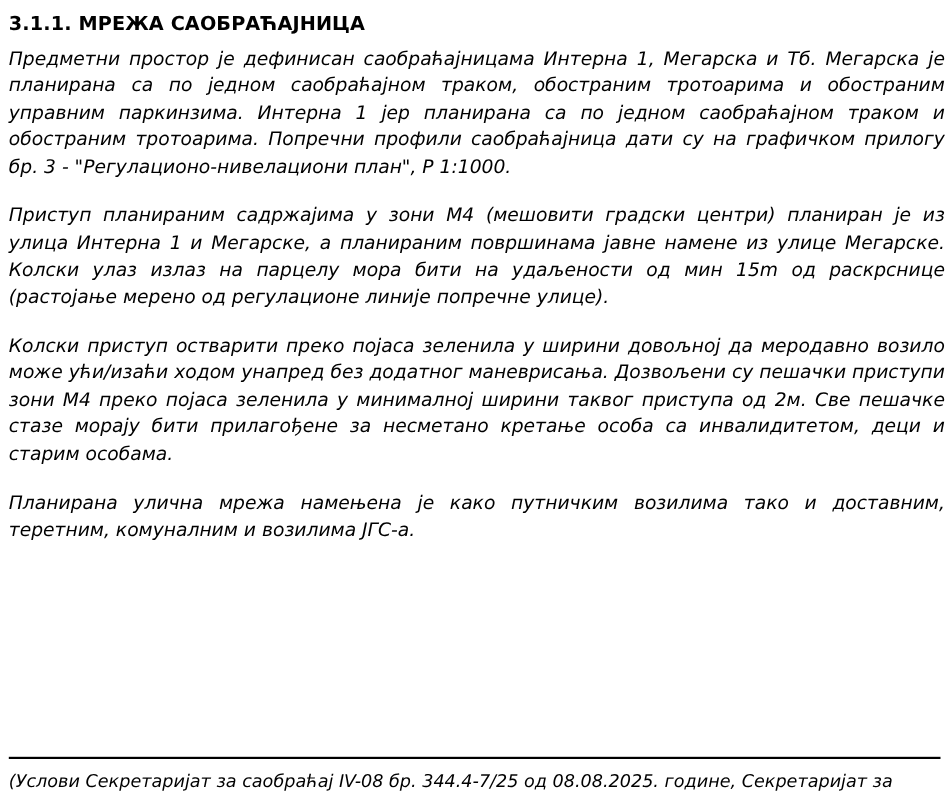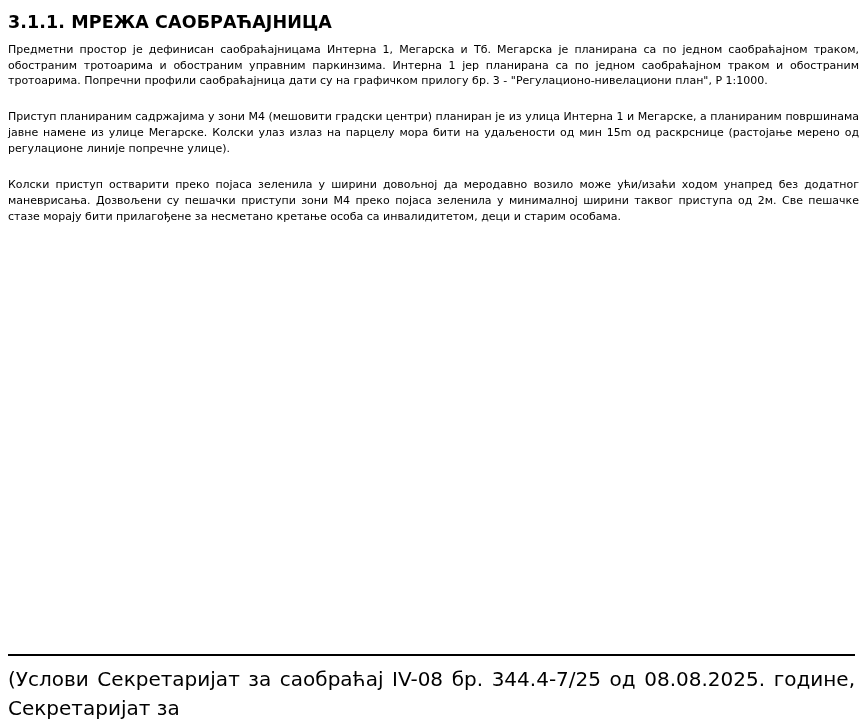--- a/index.html
+++ b/index.html
@@ -23,44 +23,46 @@
   }
   .section-heading {
     font-size: 17.5px;
     font-weight: bold;
     line-height: 1.18;
     letter-spacing: 0.1px;
     margin: 6px 0 9px 0;
     text-align: left;
   }
   .body-par {
-    font-size: 11px;
+    font-size: 17px;
     line-height: 1.445;
     text-align: justify;
     text-justify: inter-word;
     margin: 0 0 20px 0;
     word-spacing: 0px;
+    font-style: italic;
   }
   .body-par:last-of-type {
     margin-bottom: 0;
   }
   .footnote-block {
     position: absolute;
     left: 8px;
     right: 9px;
     bottom: 6px;
   }
   .footnote-rule {
     border: 0;
     border-top: 2.1px solid #000000;
     margin: 0 0 9px 0;
     width: 847px;
   }
   .footnote-text {
-    font-size: 20px;
+    font-size: 16px;
+    font-style: italic;
     line-height: 1.42;
     text-align: justify;
     text-justify: inter-word;
     margin: 0;
     width: 847px;
   }
   .footnote-text .line2 {
     display: block;
   }
 </style>
@@ -71,20 +73,21 @@
 
   <h1 class="section-heading">3.1.1. МРЕЖА САОБРАЋАЈНИЦА</h1>
 
   <p class="body-par">Предметни простор је дефинисан саобраћајницама Интерна 1, Мегарска и Тб. Мегарска је планирана са по једном саобраћајном траком, обостраним тротоарима и обостраним управним паркинзима. Интерна 1 јер планирана са по једном саобраћајном траком и обостраним тротоарима. Попречни профили саобраћајница дати су на графичком прилогу бр. 3 - "Регулационо-нивелациони план", Р 1:1000.</p>
 
   <p class="body-par">Приступ планираним садржајима у зони М4 (мешовити градски центри) планиран је из улица Интерна 1 и Мегарске, а планираним површинама јавне намене из улице Мегарске. Колски улаз излаз на парцелу мора бити на удаљености од мин 15m од раскрснице (растојање мерено од регулационе линије попречне улице).</p>
 
   <p class="body-par">Колски приступ остварити преко појаса зеленила у ширини довољној да меродавно возило може ући/изаћи ходом унапред без додатног маневрисања. Дозвољени су пешачки приступи зони М4 преко појаса зеленила у минималној ширини таквог приступа од 2м. Све пешачке стазе морају бити прилагођене за несметано кретање особа са инвалидитетом, деци и старим особама.</p>
 
 
+  <p class="body-par">Планирана улична мрежа намењена је како путничким возилима тако и доставним, теретним, комуналним и возилима ЈГС-а.</p>
 
 
   <div class="footnote-block">
     <hr class="footnote-rule">
     <p class="footnote-text">
       <span>(Услови Секретаријат за саобраћај IV-08 бр. 344.4-7/25 од 08.08.2025. године, Секретаријат за</span>
     </p>
   </div>
 
 </div>

